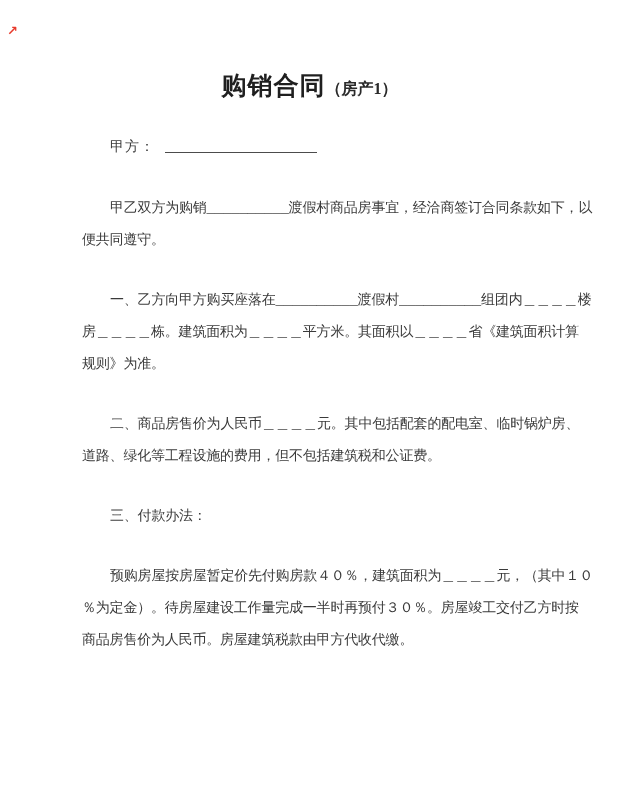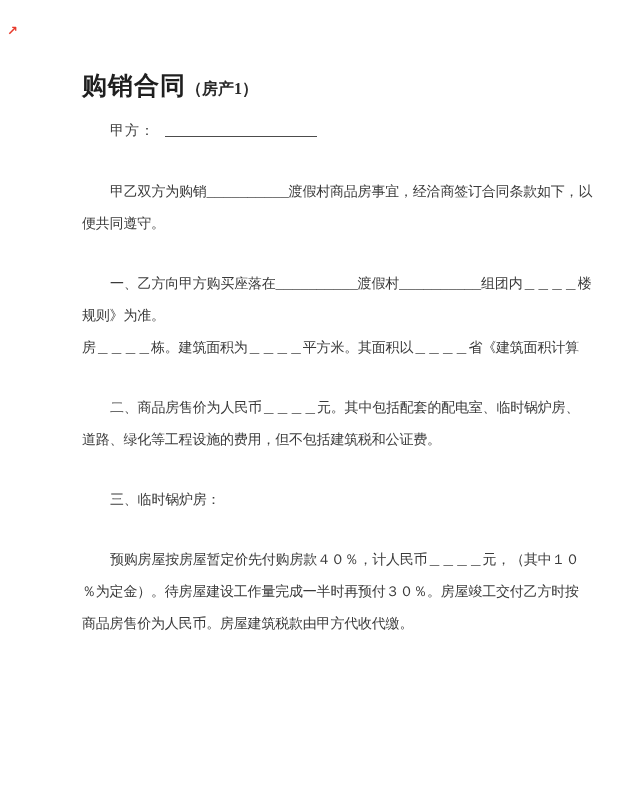--- a/index.html
+++ b/index.html
@@ -23,22 +23,22 @@
     color: #e8392b;
     font-family: "DejaVu Sans", sans-serif;
     line-height: 1;
   }
   .content {
     padding: 70px 62px 0 82px;
   }
   .title {
     height: 32px;
     line-height: 32px;
-    text-align: left;
-    margin-bottom: 20px;
+    text-align: center;
+    margin-bottom: 36px;
     width: 455px;
     white-space: nowrap;
   }
   .title-main {
     font-size: 25px;
     font-weight: bold;
     color: #1f1f1f;
     letter-spacing: 1px;
   }
   .title-suffix {
@@ -89,33 +89,33 @@
       </div>
     </div>
 
     <div class="para">
       <div class="line indent">甲乙双方为购销__________渡假村商品房事宜，经洽商签订合同条款如下，以</div>
       <div class="line">便共同遵守。</div>
     </div>
 
     <div class="para">
       <div class="line indent">一、乙方向甲方购买座落在__________渡假村__________组团内＿＿＿＿楼</div>
+      <div class="line">房＿＿＿＿栋。建筑面积为＿＿＿＿平方米。其面积以＿＿＿＿省《建筑面积计算</div>
       <div class="line">规则》为准。</div>
-      <div class="line">房＿＿＿＿栋。建筑面积为＿＿＿＿平方米。其面积以＿＿＿＿省《建筑面积计算</div>
     </div>
 
     <div class="para">
       <div class="line indent">二、商品房售价为人民币＿＿＿＿元。其中包括配套的配电室、临时锅炉房、</div>
       <div class="line">道路、绿化等工程设施的费用，但不包括建筑税和公证费。</div>
     </div>
 
     <div class="para">
-      <div class="line indent">三、临时锅炉房：</div>
+      <div class="line indent">三、付款办法：</div>
     </div>
 
     <div class="para">
-      <div class="line indent">预购房屋按房屋暂定价先付购房款４０％，计人民币＿＿＿＿元，（其中１０</div>
+      <div class="line indent">预购房屋按房屋暂定价先付购房款４０％，建筑面积为＿＿＿＿元，（其中１０</div>
       <div class="line">％为定金）。待房屋建设工作量完成一半时再预付３０％。房屋竣工交付乙方时按</div>
       <div class="line">商品房售价为人民币。房屋建筑税款由甲方代收代缴。</div>
     </div>
 
   </div>
 </div>
 
 </body></html>

